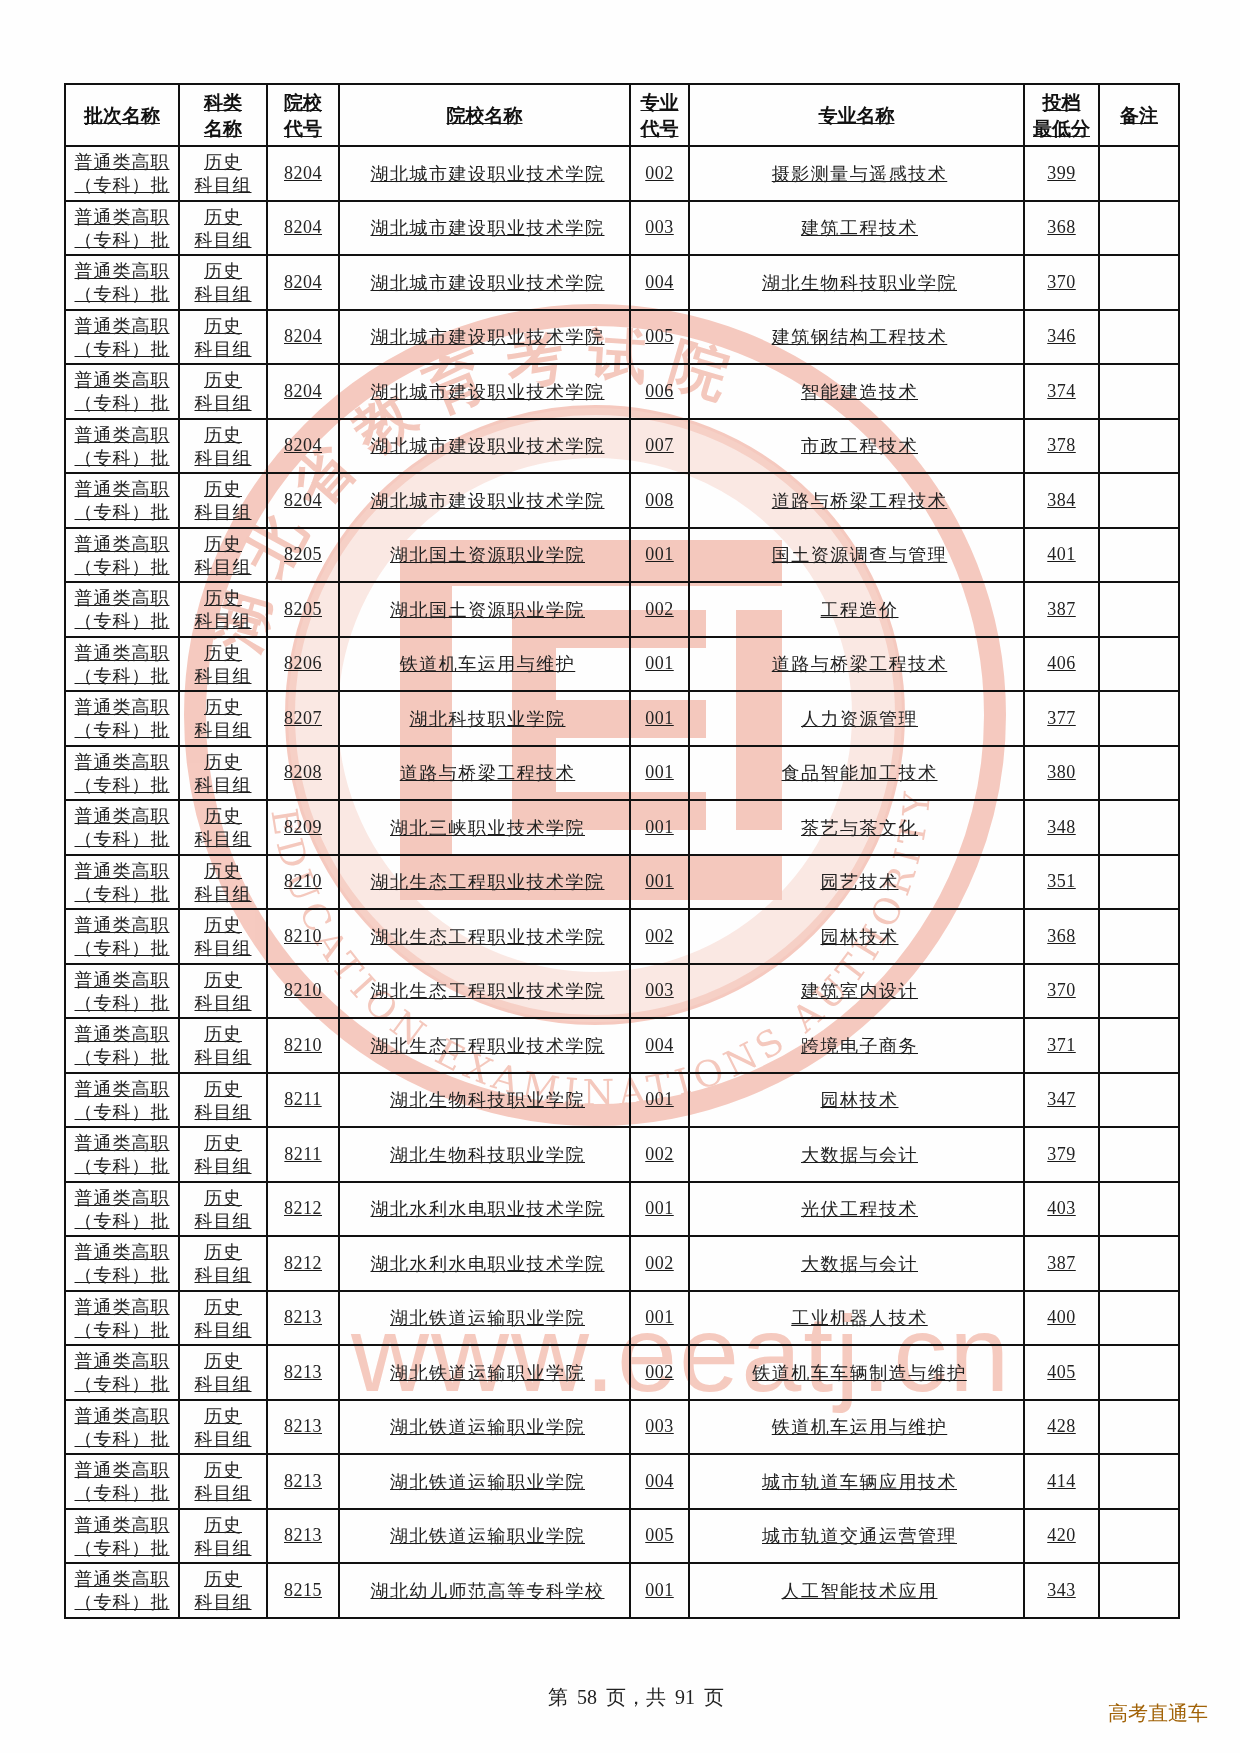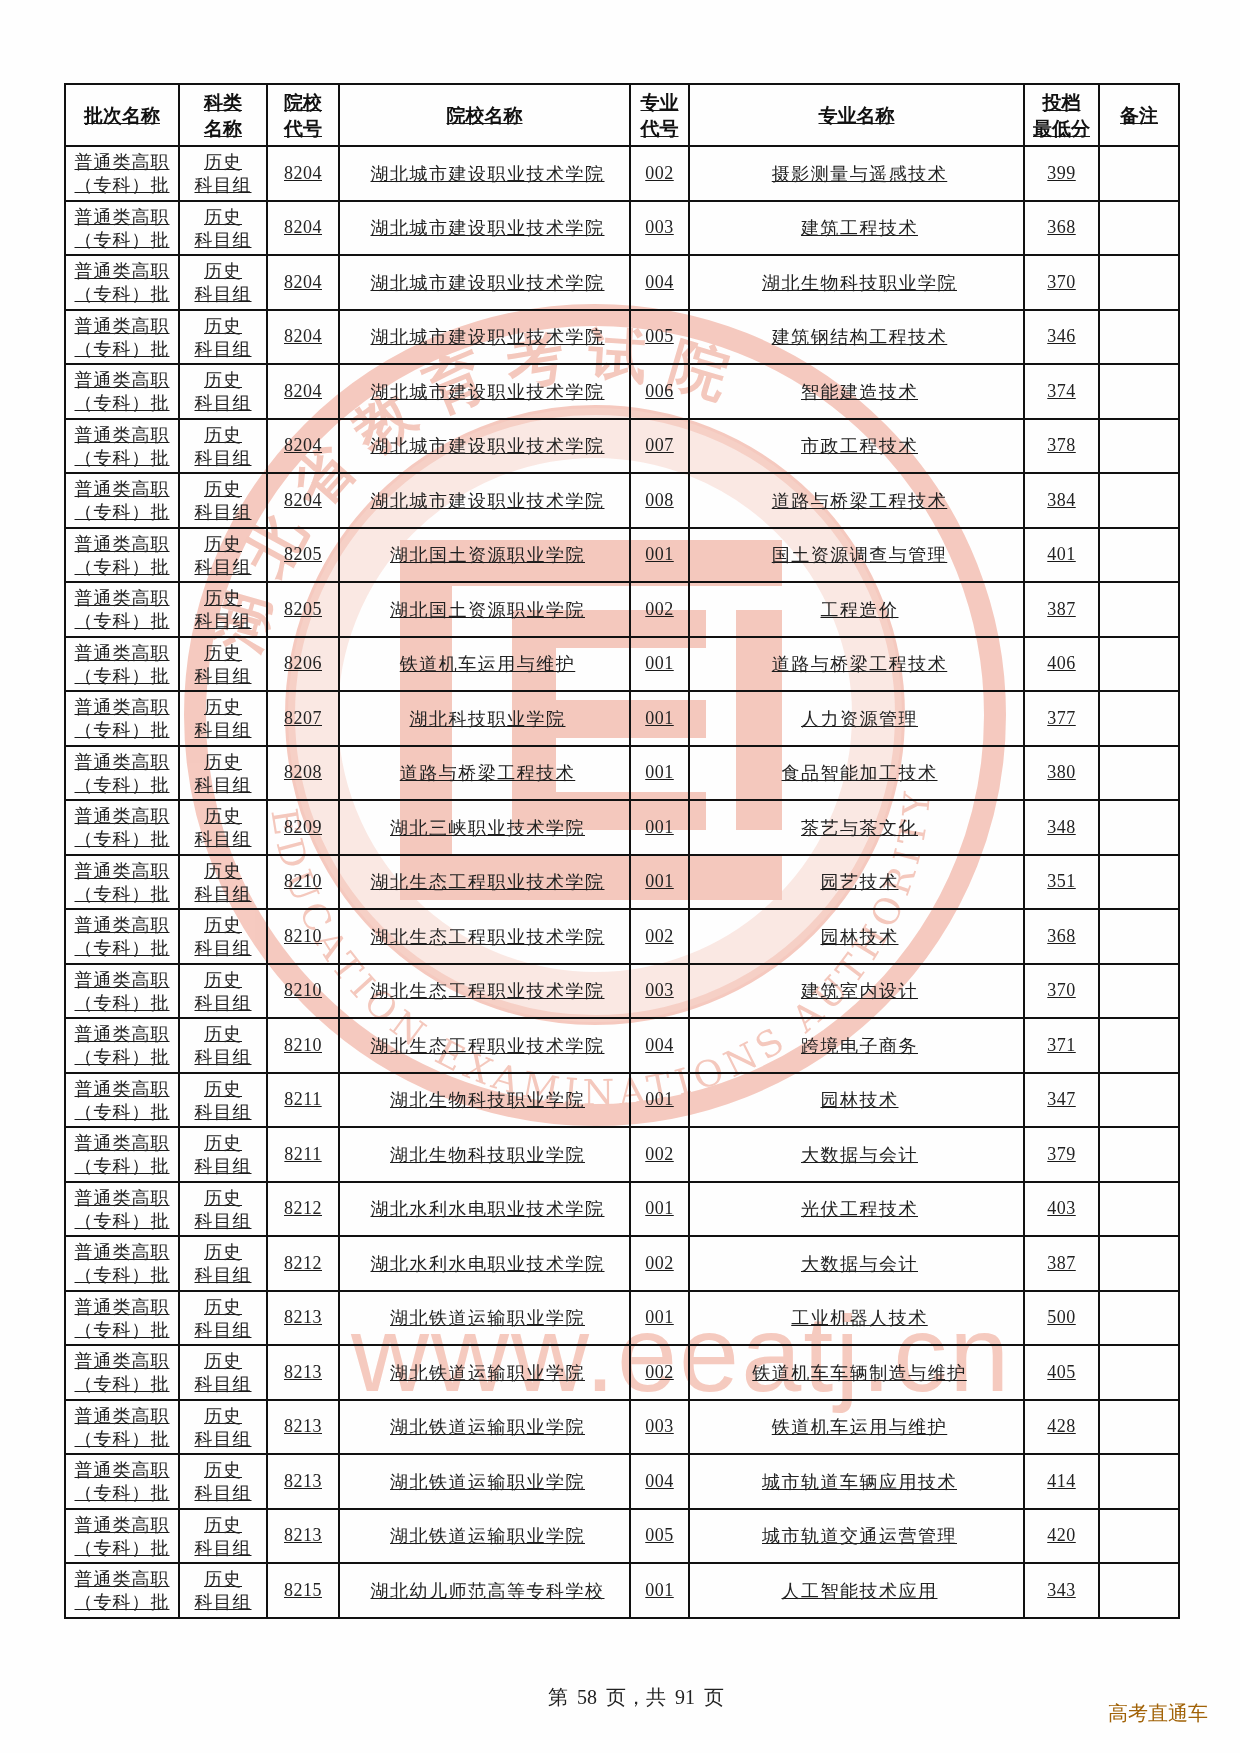--- a/index.html
+++ b/index.html
@@ -529,21 +529,21 @@
             <span>（专科）批</span>
           </td>
           <td class="subj">
             <span>历史</span>
             <span>科目组</span>
           </td>
           <td class="num">8213</td>
           <td class="school">湖北铁道运输职业学院</td>
           <td class="num">001</td>
           <td class="major">工业机器人技术</td>
-          <td class="num">500</td>
+          <td class="num">400</td>
           <td></td>
         </tr>
         <tr>
           <td class="batch">
             <span>普通类高职</span>
             <span>（专科）批</span>
           </td>
           <td class="subj">
             <span>历史</span>
             <span>科目组</span>

